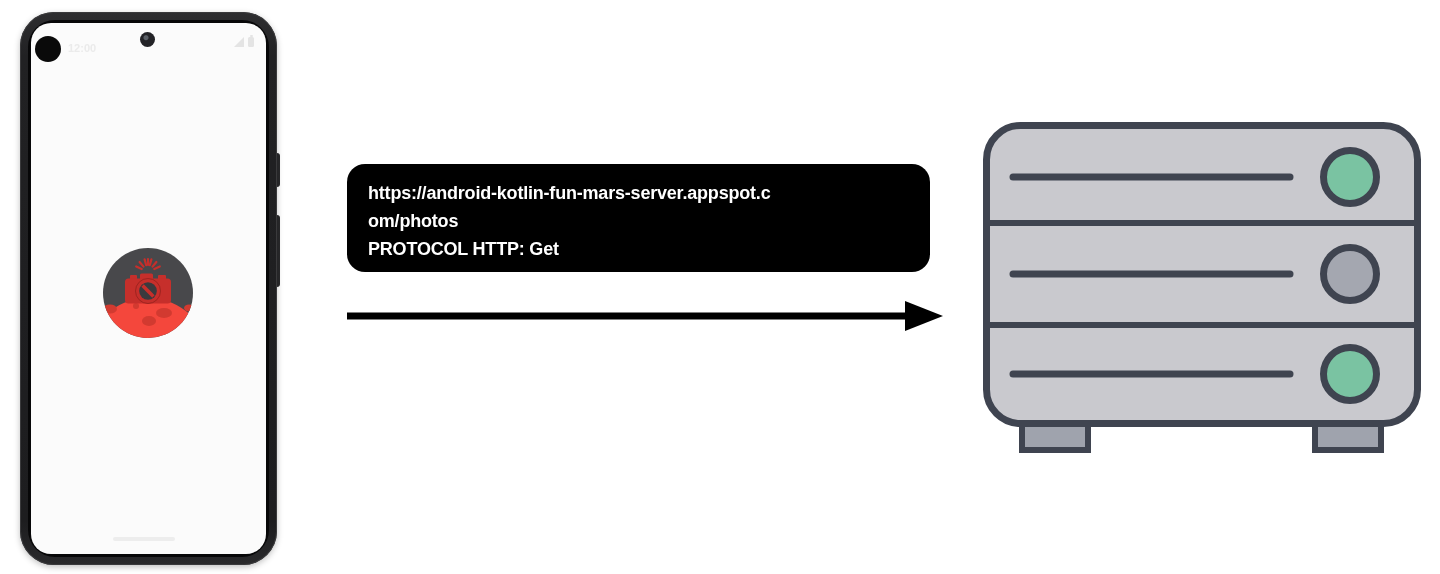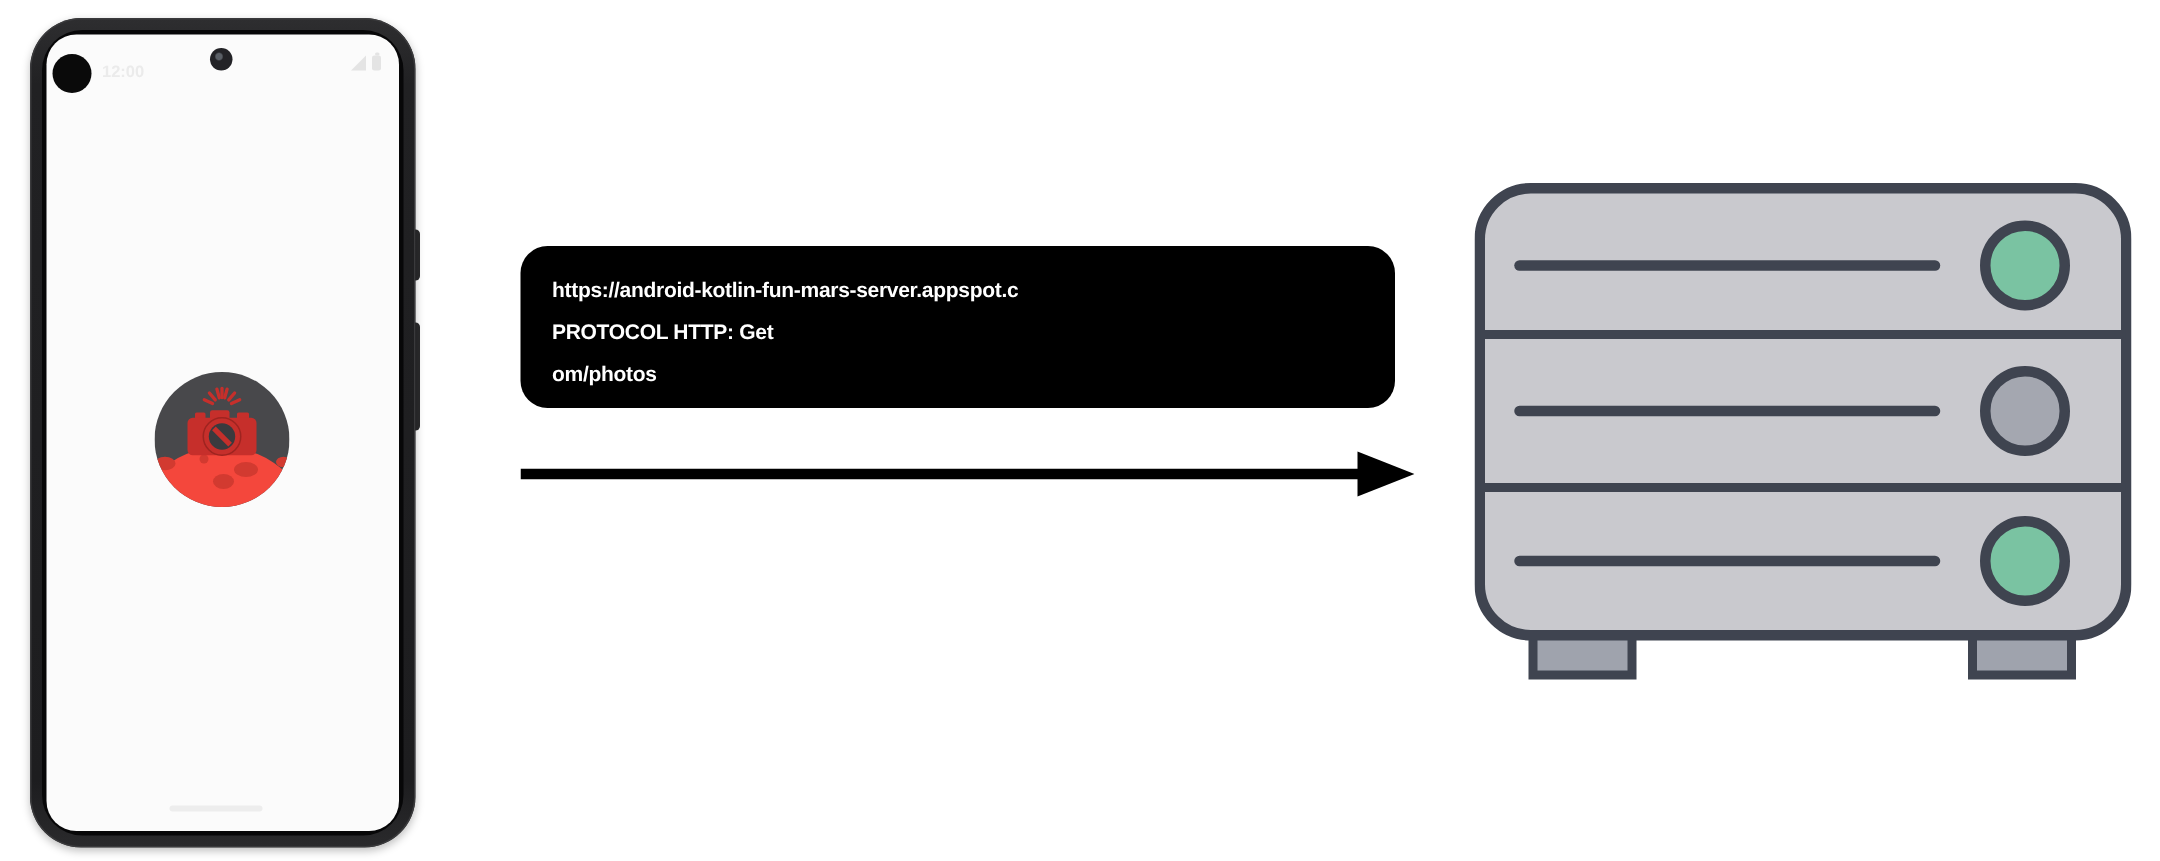--- a/index.html
+++ b/index.html
@@ -26,21 +26,21 @@
   .status-icons{position:absolute;right:12px;top:14px;display:flex;gap:4px;align-items:flex-end;}
   .sig-tri{width:0;height:0;border-left:10px solid transparent;border-bottom:10px solid #e4e4e4;}
   .battery{width:6px;height:10px;background:#e4e4e4;border-radius:1.5px;position:relative;}
   .battery::before{content:"";position:absolute;top:-2px;left:1.5px;width:3px;height:2px;background:#e4e4e4;border-radius:1px;}
   .mars-icon{position:absolute;left:72px;top:225px;width:90px;height:90px;}
   .home-indicator{position:absolute;left:82px;top:514px;width:62px;height:4px;border-radius:2px;background:#ededed;}
   
   .request-box{
     position:absolute;left:347px;top:164px;width:583px;height:108px;box-sizing:border-box;
     background:var(--box-bg,#000);border-radius:18px;padding:15px 20px 0 21px;
-    color:var(--box-text,#fff);font-weight:bold;font-size:14px;line-height:28px;
+    color:var(--box-text,#fff);font-weight:bold;font-size:18px;line-height:28px;
     letter-spacing:-0.2px;white-space:nowrap;
   }
   .request-box div{white-space:nowrap;}
   
   .arrow-svg{position:absolute;left:347px;top:299px;width:596px;height:34px;}
   
   .server-svg{position:absolute;left:983px;top:122px;width:438px;height:332px;}
 </style>
 </head>
 <body>
@@ -104,22 +104,22 @@
           </svg>
 
           <div class="home-indicator"></div>
         </div>
       </div>
     </div>
   </div>
 
   <div class="request-box">
     <div>https://android-kotlin-fun-mars-server.appspot.c</div>
+    <div>om/photos</div>
     <div>PROTOCOL HTTP: Get</div>
-    <div>om/photos</div>
   </div>
 
   <svg class="arrow-svg" viewBox="0 0 596 34" xmlns="http://www.w3.org/2000/svg">
     <line x1="0" y1="17" x2="560" y2="17" stroke="var(--arrow,#000)" stroke-width="7"></line>
     <polygon points="558,2 596,17 558,32" fill="var(--arrow,#000)"></polygon>
   </svg>
 
   <svg class="server-svg" viewBox="0 0 438 332" xmlns="http://www.w3.org/2000/svg">
 
     <g fill="var(--feet-gray,#9fa3ad)" stroke="var(--server-stroke,#3f4450)" stroke-width="6">

